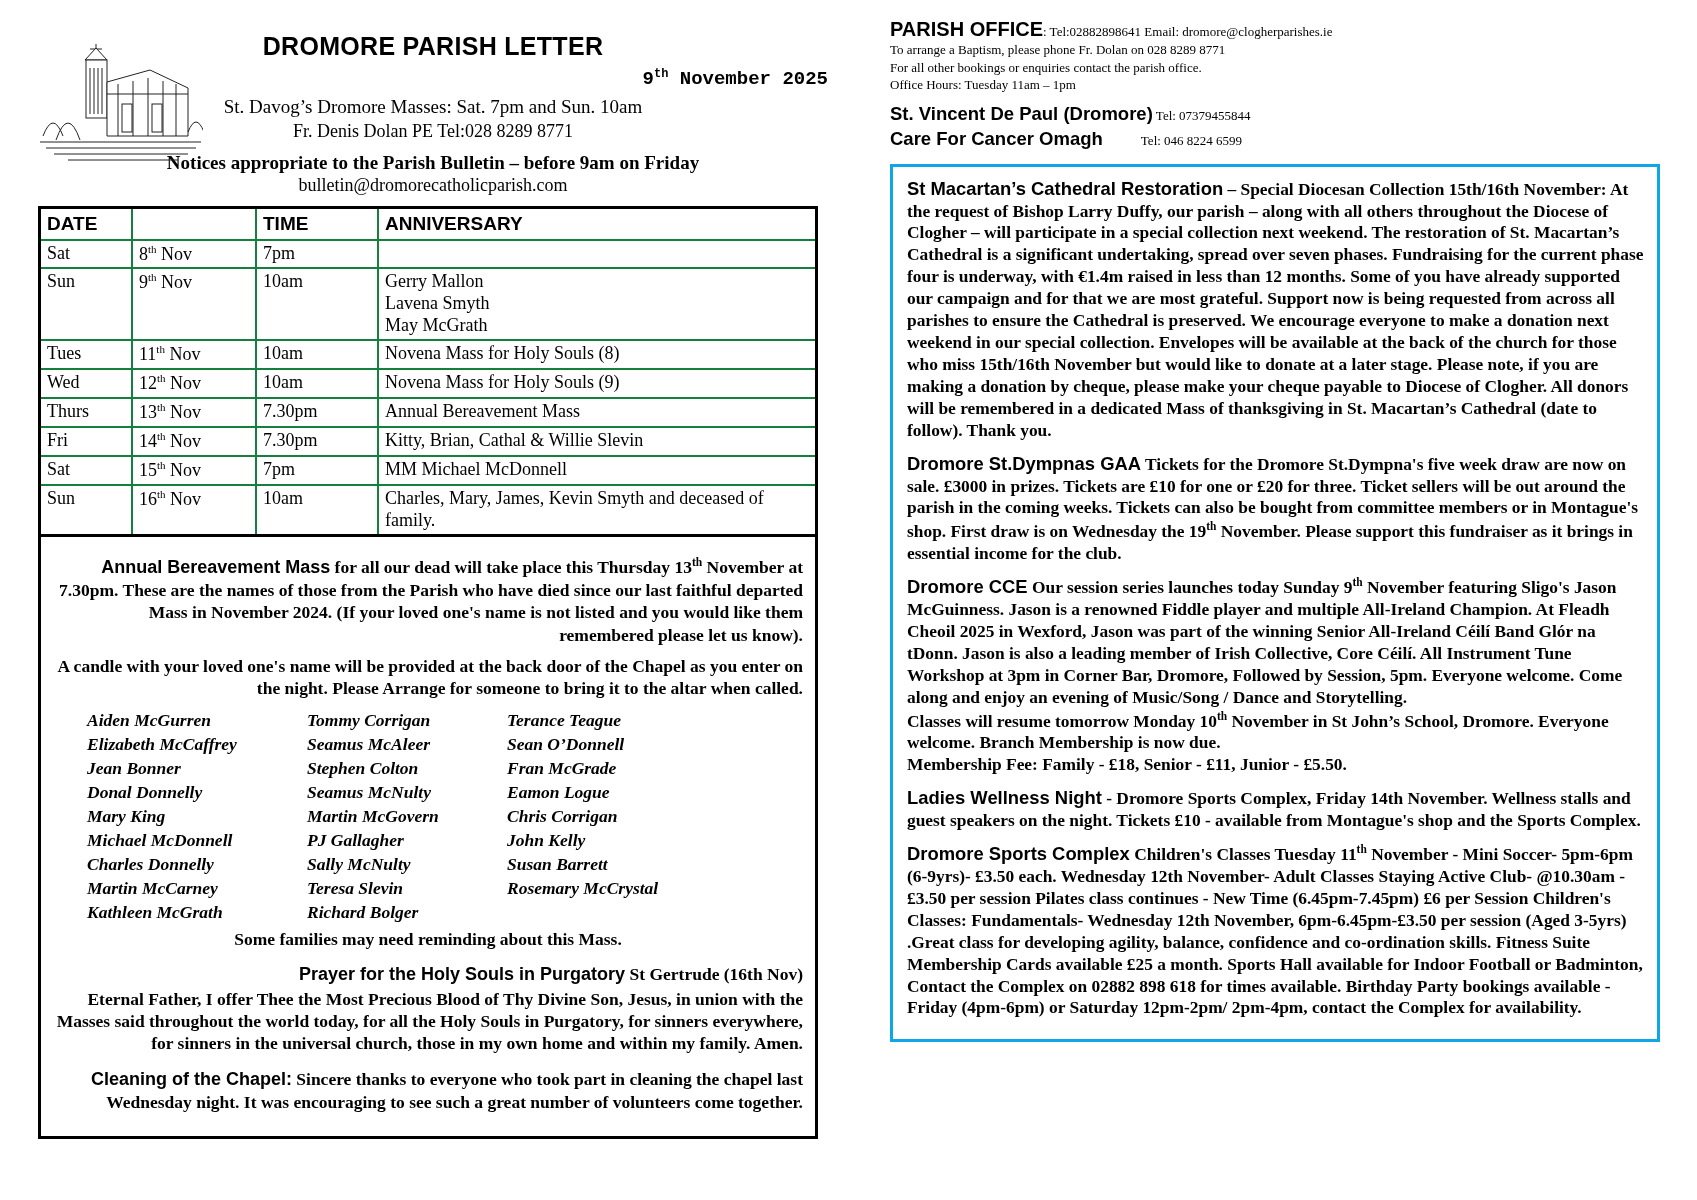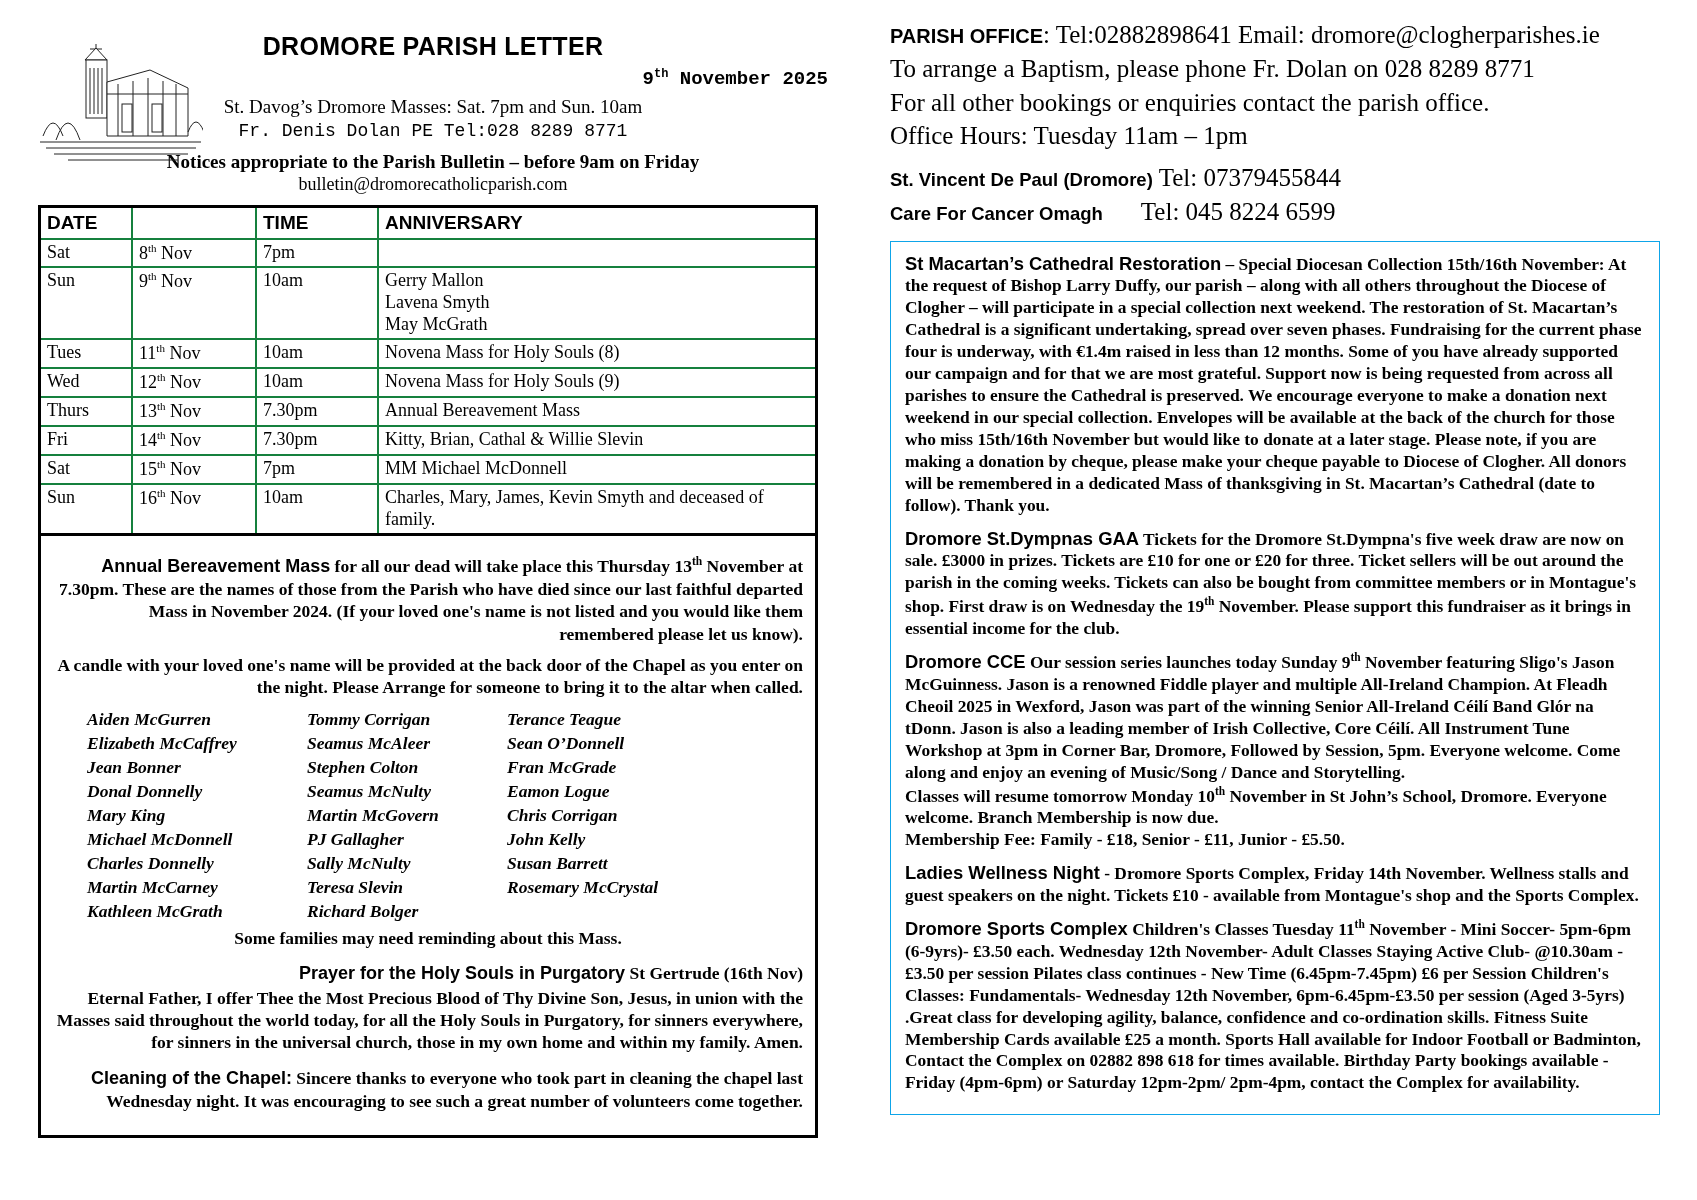--- a/index.html
+++ b/index.html
@@ -63,21 +63,20 @@
     text-align: right;
   }
   .title-date sup { font-size: 12px; }
   .title-masses {
     font-size: 19px;
     margin: 6px 0 0 0;
   }
   .title-priest {
     font-size: 18px;
     margin: 3px 0 0 0;
-    font-family: Liberation Mono, monospace;
   }
   .notices-line {
     font-weight: bold;
     font-size: 19px;
     margin: 10px 0 0 0;
   }
   .notices-email {
     font-size: 18px;
     margin: 1px 0 0 0;
   }
@@ -152,32 +151,32 @@
     margin-top: -3px;
   }
 
   
   .office-head {
     font-family: "Liberation Sans", sans-serif;
     font-weight: bold;
     font-size: 20px;
   }
   .office-line {
-    font-size: 25px;
+    font-size: 13px;
     line-height: 1.35;
   }
   .office-sub {
     font-family: "Liberation Sans", sans-serif;
     font-weight: bold;
     font-size: 18.5px;
     line-height: 1.35;
   }
   .office-block { margin-bottom: 2px; }
   .right-box {
-    border: 1px solid #0ea5e9;
+    border: 3px solid #0ea5e9;
     margin-top: 12px;
     padding: 10px 12px 10px 14px;
     box-sizing: border-box;
     width: 770px;
   }
   .r-item {
     font-weight: bold;
     font-size: 17.4px;
     line-height: 1.26;
     margin-bottom: 10px;
@@ -363,21 +362,21 @@
         <span class="office-head">PARISH OFFICE</span><span class="office-line">:  Tel:02882898641  Email: dromore@clogherparishes.ie</span>
       </div>
       <div class="office-line">To arrange a Baptism, please phone Fr. Dolan on 028 8289 8771</div>
       <div class="office-line">For all other bookings or enquiries contact the parish office.</div>
       <div class="office-line">Office Hours: Tuesday 11am – 1pm</div>
       <div style="height:8px"></div>
       <div>
         <span class="office-sub">St. Vincent De Paul (Dromore)</span><span class="office-line"> Tel: 07379455844</span>
       </div>
       <div>
-        <span class="office-sub">Care For Cancer Omagh</span><span class="office-line" style="margin-left:38px;">Tel: 045 8224 6599</span>
+        <span class="office-sub">Care For Cancer Omagh</span><span class="office-line" style="margin-left:38px;">Tel: 046 8224 6599</span>
       </div>
     </div>
 
     <div class="right-box">
 
       <div class="r-item">
         <span class="r-head">St Macartan’s Cathedral Restoration</span><span> – Special Diocesan Collection 15th/16th November: At the request of Bishop Larry Duffy, our parish – along with all others throughout the Diocese of Clogher – will participate in a special collection next weekend. The restoration of St. Macartan’s Cathedral is a significant undertaking, spread over seven phases. Fundraising for the current phase four is underway, with €1.4m raised in less than 12 months. Some of you have already supported our campaign and for that we are most grateful. Support now is being requested from across all parishes to ensure the Cathedral is preserved. We encourage everyone to make a donation next weekend in our special collection. Envelopes will be available at the back of the church for those who miss 15th/16th November but would like to donate at a later stage. Please note, if you are making a donation by cheque, please make your cheque payable to Diocese of Clogher. All donors will be remembered in a dedicated Mass of thanksgiving in St. Macartan’s Cathedral (date to follow). Thank you.</span>
       </div>
 
       <div class="r-item">

